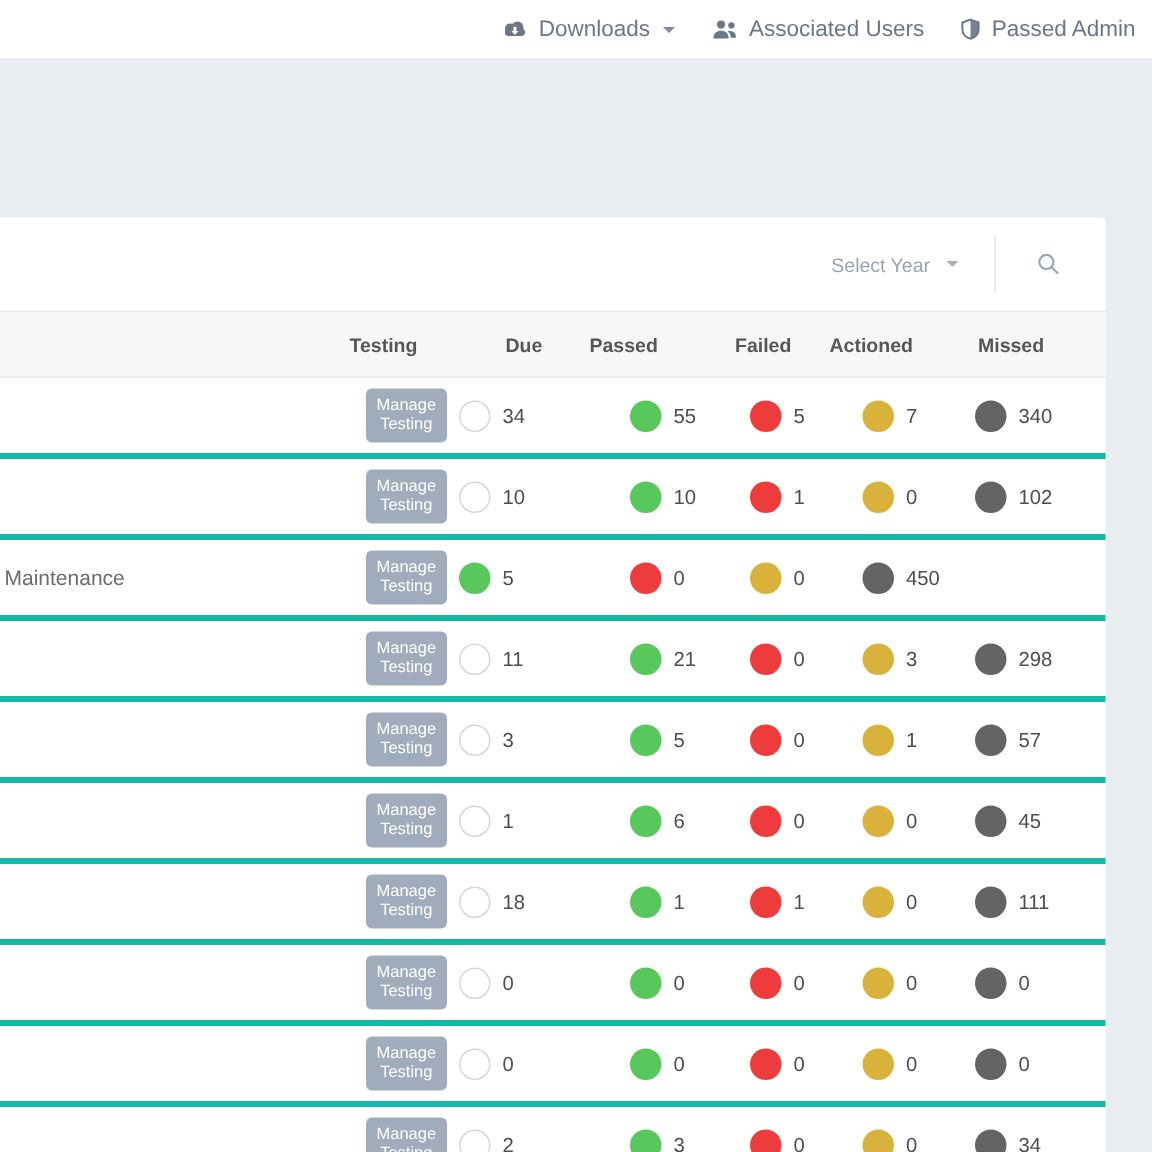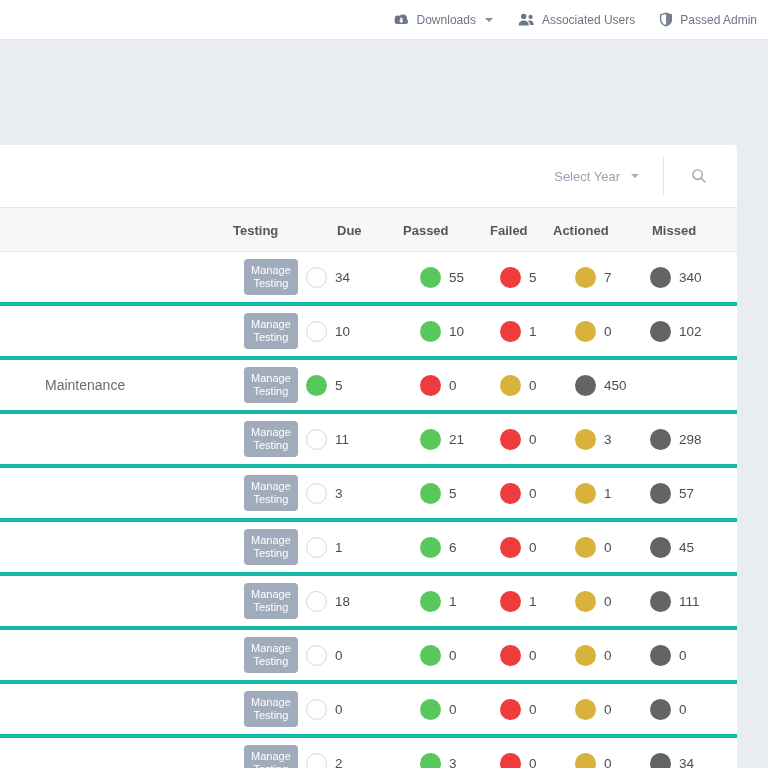--- a/index.html
+++ b/index.html
@@ -11,21 +11,21 @@
   }
 
   
   .topnav {
     height:40px; background:#ffffff; border-bottom:1px solid #e2e6ea;
     display:flex; align-items:center; justify-content:flex-end;
     gap:24px; padding-right:11px;
   }
   .nav-item {
     display:flex; align-items:center; gap:7px;
-    color: var(--nav-text, #6b7687); font-size:12px; cursor:pointer; white-space:nowrap;
+    color: var(--nav-text, #6b7687); font-size:15px; cursor:pointer; white-space:nowrap;
   }
   .nav-item svg { display:block; }
   .caret {
     width:0; height:0; border-left:4px solid transparent; border-right:4px solid transparent;
     border-top:4px solid currentColor; margin-left:2px; opacity:.85;
   }
 
   
   .card {
     position:absolute; left:0; top:145px; width:737px; height:660px;
@@ -51,33 +51,33 @@
   .thead {
     position:relative; height:45px; background:#f7f7f7;
     border-top:1px solid #e7e7e7; border-bottom:1px solid #e7e7e7;
   }
   .th {
     position:absolute; top:50%; transform:translateY(-50%);
     font-size:13px; font-weight:bold; color:#565656; white-space:nowrap;
   }
   .th-testing  { left:233px; }
   .th-due      { left:337px; }
-  .th-passed   { left:403px; }
+  .th-passed   { left:393px; }
   .th-failed   { left:490px; }
   .th-actioned { left:553px; }
   .th-missed   { left:652px; }
 
   
   .trow {
     display:grid;
     grid-template-columns:230px 76px 114px 80px 75px 75px 87px;
     height:54px; align-items:center; border-bottom:4px solid #14b8a6;
   }
   .td { display:flex; align-items:center; }
-  .tname { padding-left:3px; font-size:14px; color:#6b6b6b; white-space:nowrap; overflow:hidden;margin-left:42px; }
+  .tname { padding-left:3px; font-size:14px; color:#6b6b6b; white-space:nowrap; overflow:hidden; }
   .ttesting { padding-left:14px; }
   .manage-btn {
     background: var(--btn-bg, #a0abbc); color:#ffffff; border:none; border-radius:4px;
     font-family:"Liberation Sans", sans-serif; font-size:11px; line-height:13px;
     padding:5px 7px; cursor:pointer; display:flex; flex-direction:column; align-items:center;
     min-width:46px;
   }
   .dot {
     width:21px; height:21px; border-radius:50%; flex:0 0 21px;
   }

